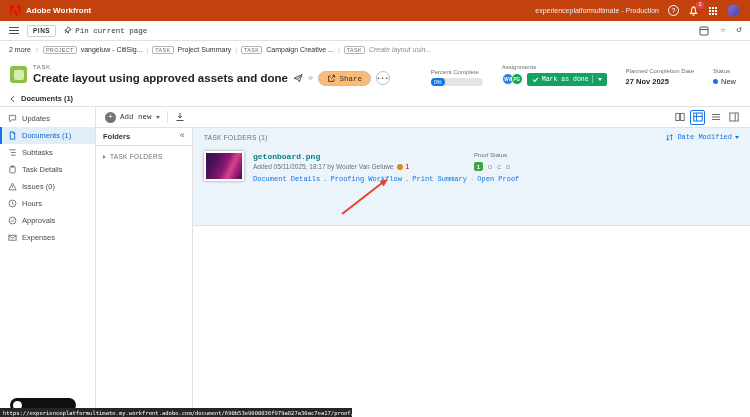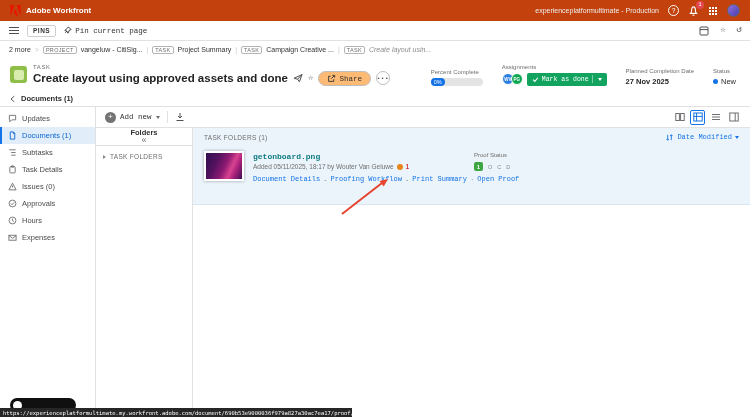--- a/index.html
+++ b/index.html
@@ -78,27 +78,27 @@
   .toolbar { height:21px; background:#fff; border-bottom:1px solid #e1e1e1; display:flex; align-items:center; padding:0 9px; gap:7px; }
   .add-new { display:flex; align-items:center; gap:4px; font-size:7.5px; background:none; border:none; color:#323232; }
   .add-circle { width:11px; height:11px; border-radius:50%; background:#747474; color:#fff; display:flex; align-items:center; justify-content:center; font-size:8px; line-height:1; }
   .toolbar-divider { width:1px; height:12px; background:#e1e1e1; }
   .view-toggles { margin-left:auto; display:flex; gap:3px; align-items:center; }
   .view-btn { width:15px; height:15px; display:flex; align-items:center; justify-content:center; border:1px solid transparent; border-radius:2px; color:#6e6e6e; background:none; }
   .view-btn.active { border-color:#1473e6; color:#1473e6; }
 
   .panes { flex:1; display:flex; min-height:0; }
   .folders { width:97px; flex:none; border-right:1px solid #e1e1e1; background:#fff; }
-  .folders-header { height:18px; border-bottom:1px solid #e1e1e1; display:flex; align-items:center; justify-content:space-between; padding:0 7px; font-size:7.5px; font-weight:bold; color:#323232;flex-direction:column; }
+  .folders-header { height:18px; border-bottom:1px solid #e1e1e1; display:flex; align-items:center; justify-content:space-between; padding:0 7px; font-size:7.5px; font-weight:bold; color:#323232; }
   .collapse-btn { background:none; border:none; color:#6e6e6e; font-size:9px; line-height:1; }
   .folder-item { display:flex; align-items:center; gap:4px; padding:7px 7px; font-size:6.5px; color:#6e6e6e; letter-spacing:.3px; cursor:pointer; }
   .caret-right { width:0; height:0; border-top:2.5px solid transparent; border-bottom:2.5px solid transparent; border-left:3px solid #8a8a8a; }
 
   .main { flex:1; background:#fff; display:flex; flex-direction:column; min-width:0; }
-  .list-blue { background:#ebf4fb; border-bottom:1px solid #d9e6f0; padding-bottom:21px; }
+  .list-blue { background:#ebf4fb; border-bottom:1px solid #d9e6f0; padding-bottom:42px; }
   .list-header { height:18px; display:flex; align-items:center; padding:0 11px; font-size:6.5px; color:#6e6e6e; letter-spacing:.3px; }
   .sort { margin-left:auto; display:flex; align-items:center; gap:3px; color:#1473e6; font-size:7px; background:none; border:none; }
   .sort .chev { border-top-color:#1473e6; }
 
   .doc-row { display:flex; padding:5px 11px 0; gap:9px; align-items:flex-start; }
   .thumb { width:40px; height:30px; flex:none; border:2px solid #fff; box-shadow:0 0 3px rgba(0,0,0,.35);
     background:linear-gradient(115deg,#2e0f4f 0%,#54125f 30%,#8e1a72 52%,#d8438f 68%,#a81f7a 80%,#3b1053 100%); }
   .doc-info { width:212px; flex:none; padding-top:1px; }
   .doc-name { font-size:8px; font-weight:bold; color:#0e7a80; background:none; border:none; padding:0; }
   .doc-meta { font-size:6.5px; color:#6e6e6e; margin-top:2px; display:flex; gap:3px; align-items:center; }
@@ -308,33 +308,33 @@
               <path d="M5 1.3 9 8.7H1z"></path>
               <path d="M5 4v2"></path>
             </svg>
           </span>
         <span>Issues (0)</span>
       </div>
       <div class="side-item">
         <span class="side-ic">
             <svg width="9" height="9" viewBox="0 0 10 10" fill="none" stroke="currentColor" stroke-width="1">
               <circle cx="5" cy="5" r="3.8"></circle>
+              <path d="M5 3v2.2l1.6 1"></path>
+            </svg>
+          </span>
+        <span>Hours</span>
+      </div>
+      <div class="side-item">
+        <span class="side-ic">
+            <svg width="9" height="9" viewBox="0 0 10 10" fill="none" stroke="currentColor" stroke-width="1">
+              <circle cx="5" cy="5" r="3.8"></circle>
               <path d="M3.2 5l1.3 1.4 2.4-2.7"></path>
             </svg>
           </span>
         <span>Approvals</span>
-      </div>
-      <div class="side-item">
-        <span class="side-ic">
-            <svg width="9" height="9" viewBox="0 0 10 10" fill="none" stroke="currentColor" stroke-width="1">
-              <circle cx="5" cy="5" r="3.8"></circle>
-              <path d="M5 3v2.2l1.6 1"></path>
-            </svg>
-          </span>
-        <span>Hours</span>
       </div>
       <div class="side-item">
         <span class="side-ic">
             <svg width="9" height="9" viewBox="0 0 10 10" fill="none" stroke="currentColor" stroke-width="1">
               <rect x="1" y="2.5" width="8" height="5.5"></rect>
               <path d="M1 3l4 2.8L9 3"></path>
             </svg>
           </span>
         <span>Expenses</span>
       </div>

